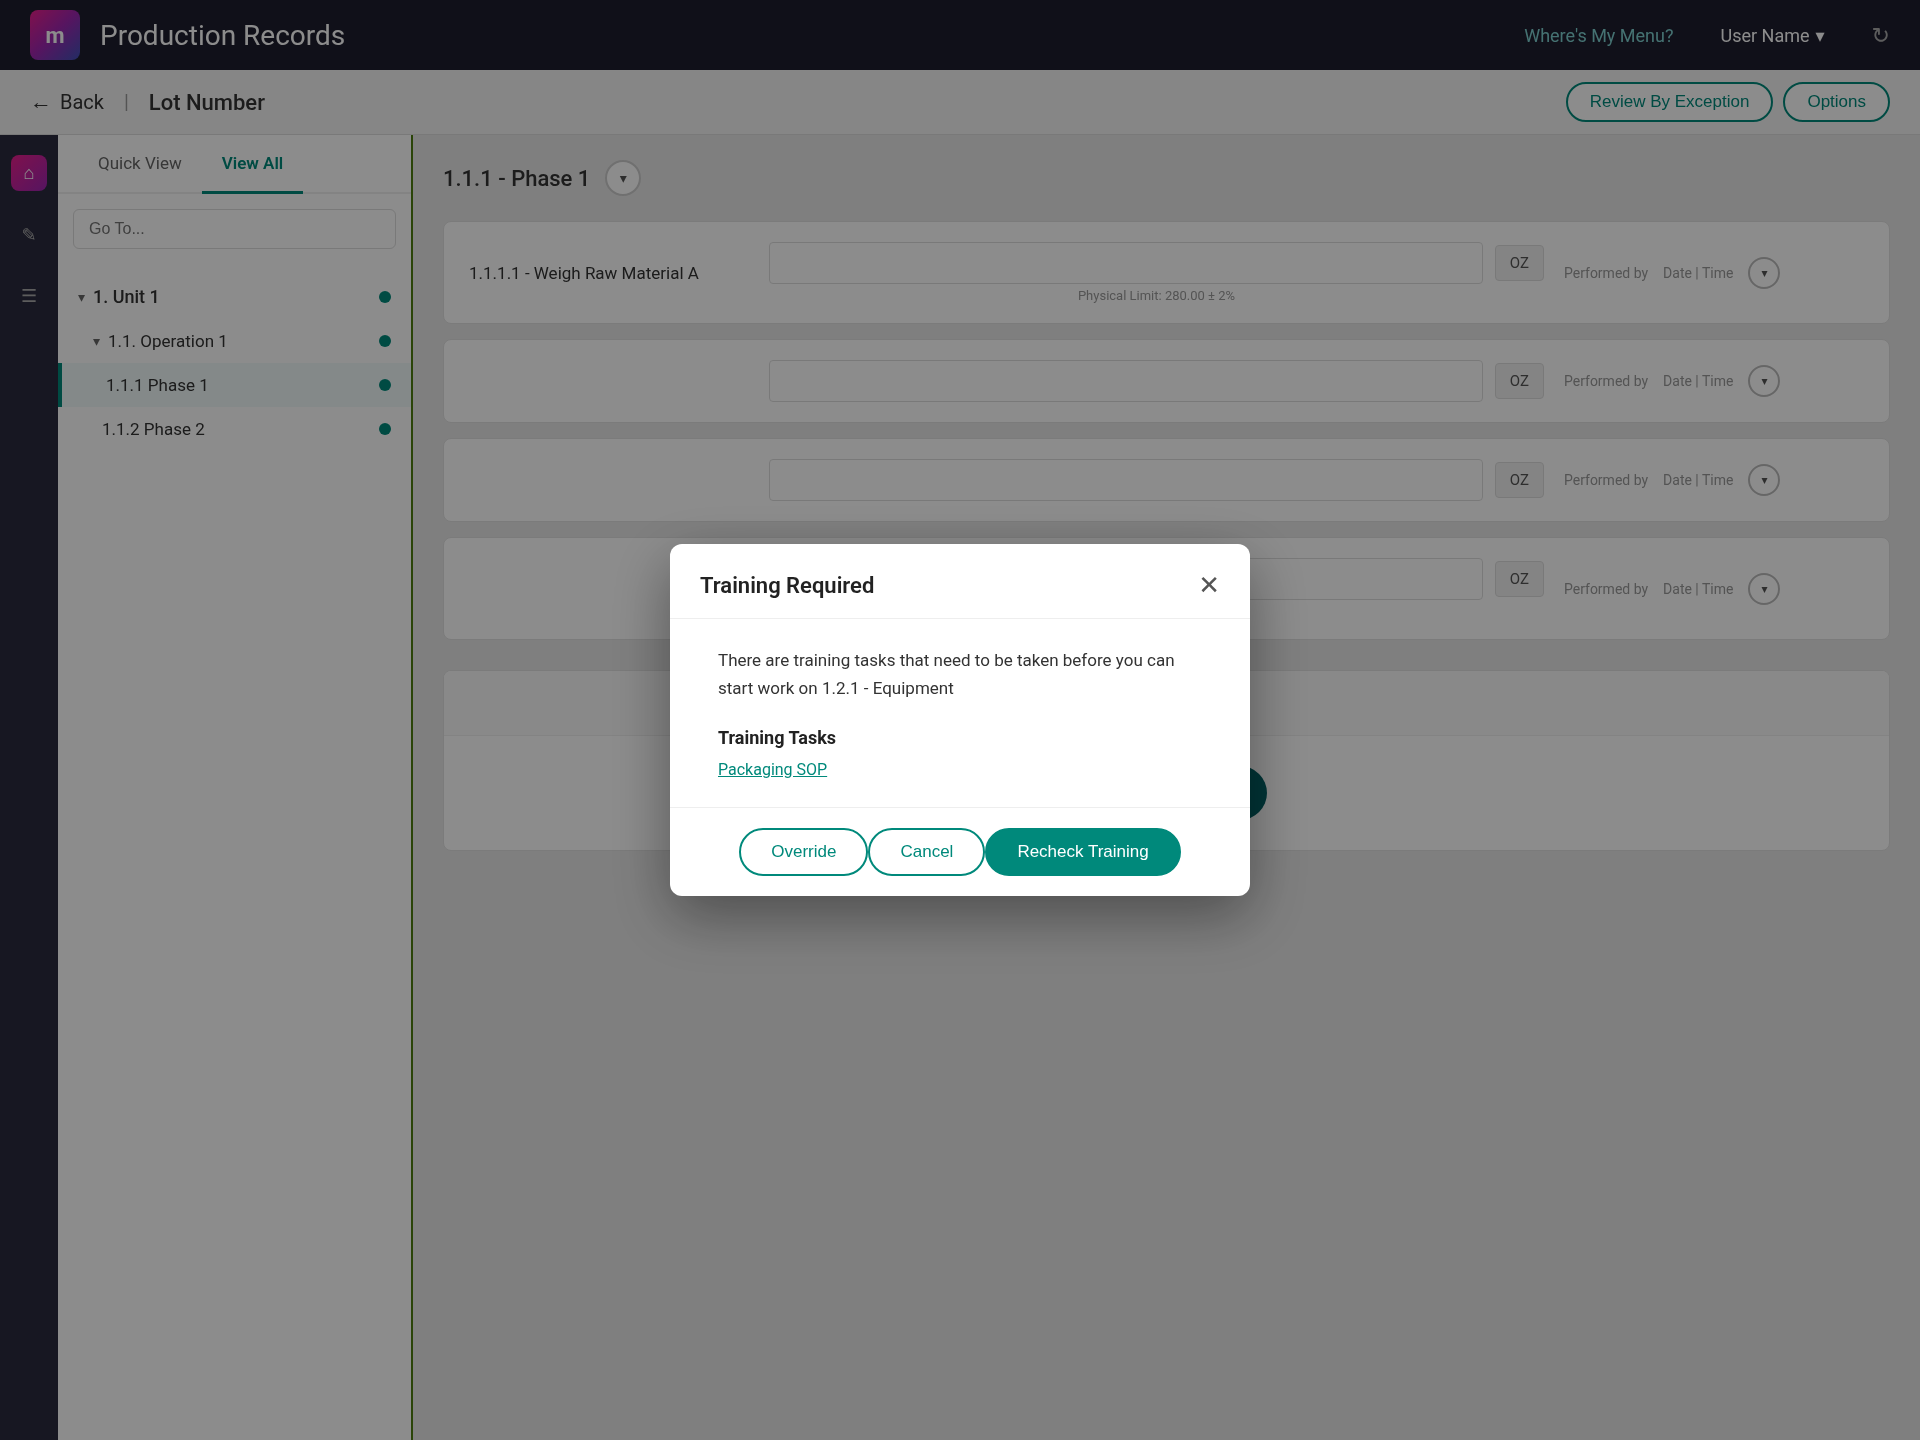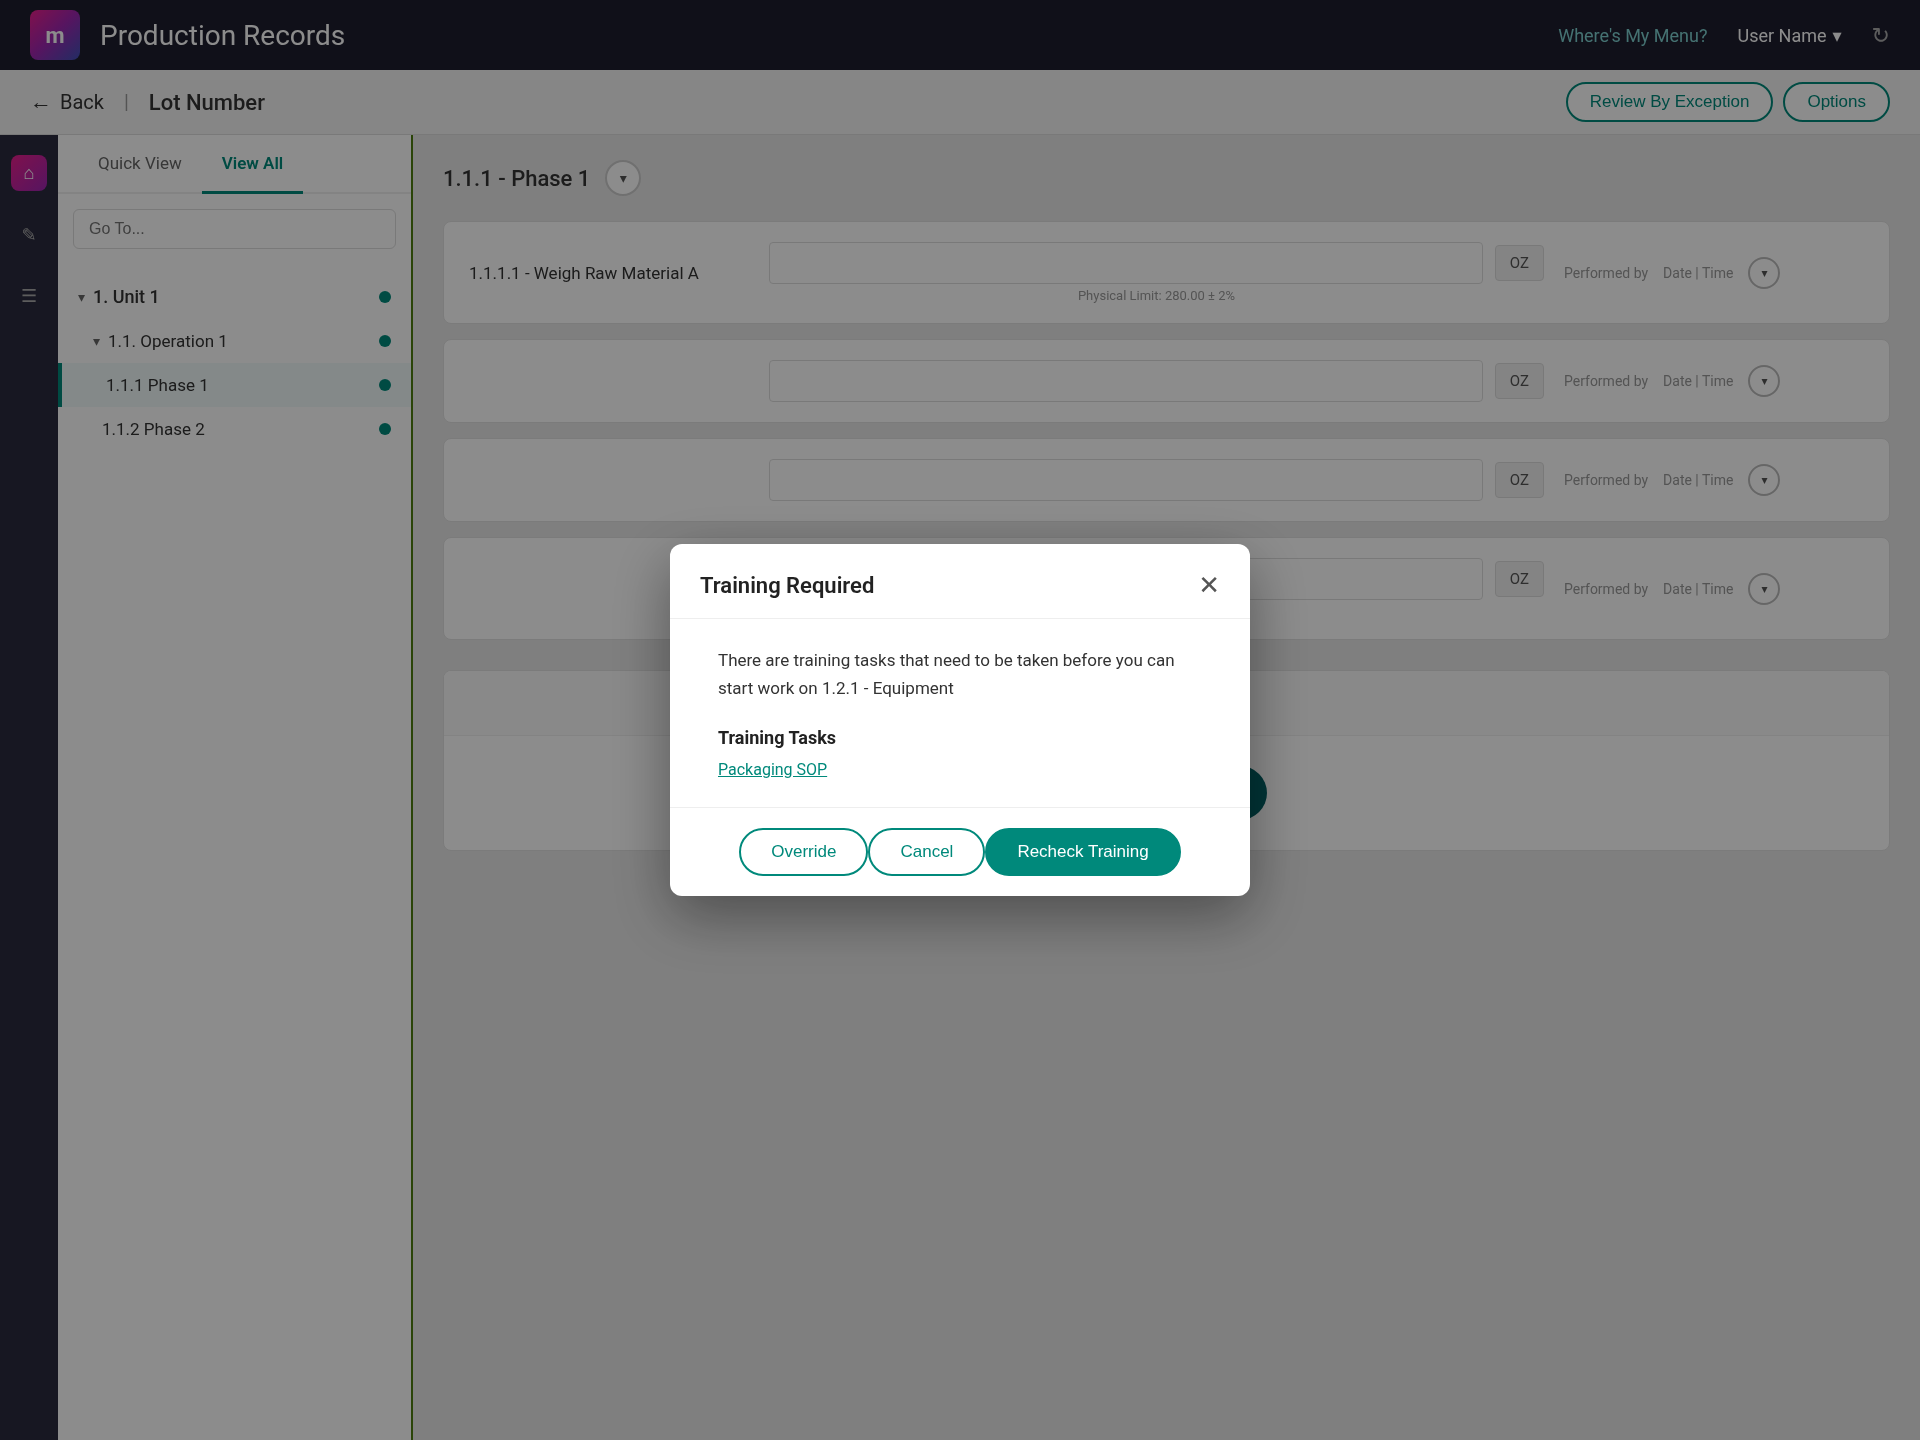--- a/index.html
+++ b/index.html
@@ -38,21 +38,21 @@
     }
     .app-title {
       color: white;
       font-size: 28px;
       font-weight: 400;
       flex: 1;
     }
     .nav-right {
       display: flex;
       align-items: center;
-      gap: 30px;
+      gap: 47px;
     }
     .where-menu {
       color: #7ecfcf;
       font-size: 18px;
       text-decoration: none;
       cursor: pointer;
     }
     .user-name {
       color: white;
       font-size: 18px;

